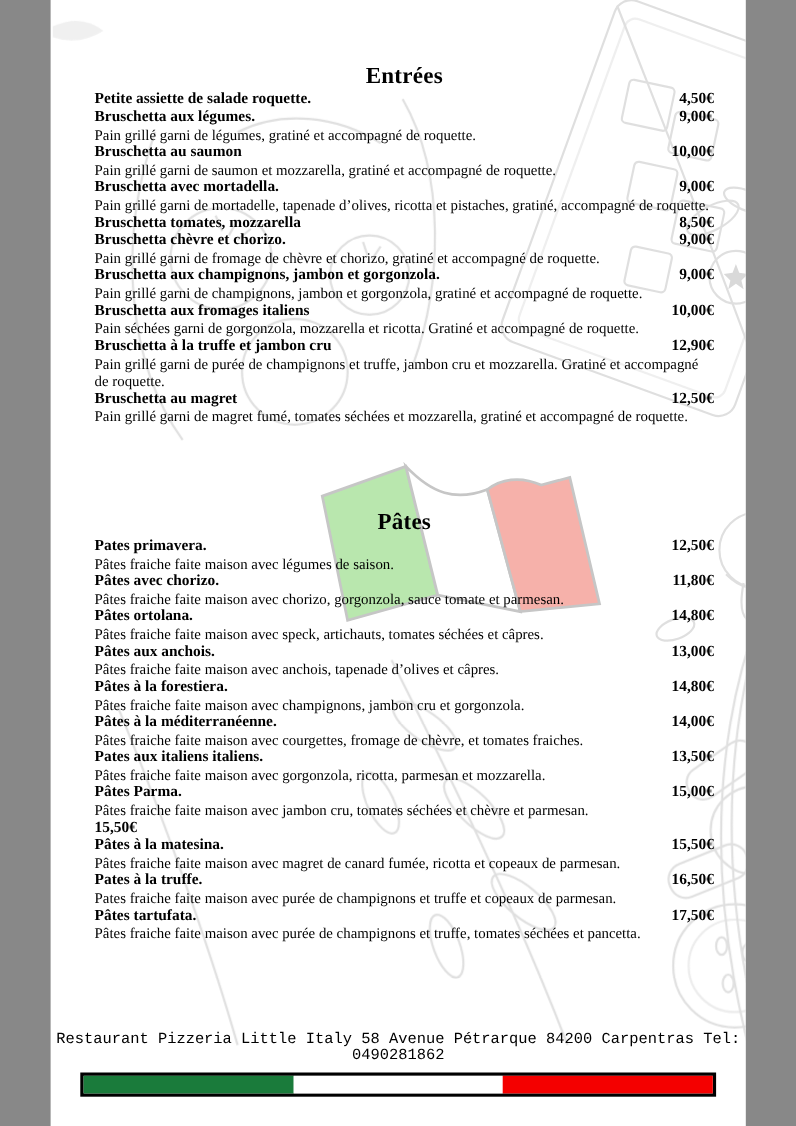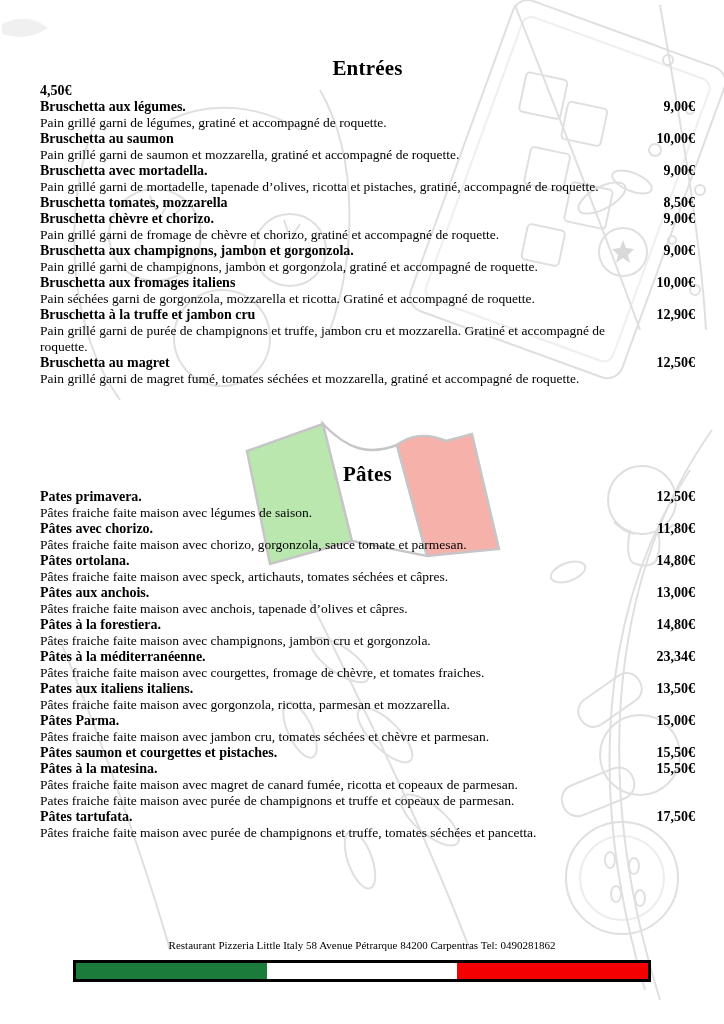--- a/index.html
+++ b/index.html
@@ -1,18 +1,18 @@
 <!DOCTYPE html>
 <html><head>
 <meta charset="utf-8">
 <style>
   html,body{margin:0;padding:0;background:#888;}
   .page{
     position:relative;
-    width:724px;height:1024px;
+    width:632px;height:1024px;
     margin:0 auto;
     background:#ffffff;
     font-family:"Liberation Serif", serif;
     color:#000;
     overflow:hidden;
   }
   .bg-art{position:absolute;left:0;top:0;width:724px;height:1024px;z-index:0;}
   .content{position:relative;z-index:1;padding:56px 29px 0 40px;}
   .menu-section h2{
     font-size:21px;font-weight:bold;text-align:center;
@@ -24,21 +24,21 @@
     font-weight:bold;font-size:14px;line-height:16px;
   }
   .item-name{white-space:nowrap;}
   .item-price{white-space:nowrap;}
   .item-desc{
     margin:0;font-size:13.5px;line-height:16px;max-width:588px;
   }
   .footer{
     position:absolute;left:0;right:0;top:938px;z-index:1;text-align:center;
   }
-  .footer-text{font-size:11px;line-height:15px;margin-bottom:7px;}
+  .footer-text{font-size:14px;line-height:15px;margin-bottom:7px;font-family:Liberation Mono, monospace;}
   .flag-bar{
     width:572px;height:16px;margin:0 auto;
     border:3px solid #000;display:flex;
   }
   .flag-bar .stripe{flex:1;height:100%;}
 </style>
 </head>
 <body>
 
 <div class="page">
@@ -121,20 +121,21 @@
       <path d="M323,424 C347,449 368,456 397,445 L427,556 L352,541 Z" fill="#ffffff"></path>
       <path d="M397,445 C409,436 426,432 446,441 L472,434 L499,549 L427,556 Z" fill="#f6b1aa"></path>
     </g>
   </svg>
 
   <div class="content">
     <div id="sections-root">
         <section class="menu-section">
           <h2>Entrées</h2>
           <div class="item-row">
+            <span class="item-name">Petite assiette de salade roquette.</span>
             <span class="item-price">4,50€</span>
           </div>
           <div class="item-row">
             <span class="item-name">Bruschetta aux légumes.</span>
             <span class="item-price">9,00€</span>
           </div>
           <p class="item-desc">Pain grillé garni de légumes, gratiné et accompagné de roquette.</p>
           <div class="item-row">
             <span class="item-name">Bruschetta au saumon</span>
             <span class="item-price">10,00€</span>
@@ -197,42 +198,45 @@
             <span class="item-price">13,00€</span>
           </div>
           <p class="item-desc">Pâtes fraiche faite maison avec anchois, tapenade d’olives et câpres.</p>
           <div class="item-row">
             <span class="item-name">Pâtes à la forestiera.</span>
             <span class="item-price">14,80€</span>
           </div>
           <p class="item-desc">Pâtes fraiche faite maison avec champignons, jambon cru et gorgonzola.</p>
           <div class="item-row">
             <span class="item-name">Pâtes à la méditerranéenne.</span>
-            <span class="item-price">23,34€</span>
+            <span class="item-price">14,00€</span>
           </div>
           <p class="item-desc">Pâtes fraiche faite maison avec courgettes, fromage de chèvre, et tomates fraiches.</p>
           <div class="item-row">
             <span class="item-name">Pates aux italiens italiens.</span>
             <span class="item-price">13,50€</span>
           </div>
           <p class="item-desc">Pâtes fraiche faite maison avec gorgonzola, ricotta, parmesan et mozzarella.</p>
           <div class="item-row">
             <span class="item-name">Pâtes Parma.</span>
             <span class="item-price">15,00€</span>
           </div>
           <p class="item-desc">Pâtes fraiche faite maison avec jambon cru, tomates séchées et chèvre et parmesan.</p>
           <div class="item-row">
-            <span class="item-name">Pâtes saumon et courgettes et pistaches.</span>
             <span class="item-price">15,50€</span>
           </div>
           <div class="item-row">
             <span class="item-name">Pâtes à la matesina.</span>
             <span class="item-price">15,50€</span>
           </div>
           <p class="item-desc">Pâtes fraiche faite maison avec magret de canard fumée, ricotta et copeaux de parmesan.</p>
+          <div class="item-row">
+            <span class="item-name">Pates à la truffe.</span>
+            <span class="item-price">16,50€</span>
+          </div>
           <p class="item-desc">Pates fraiche faite maison avec purée de champignons et truffe et copeaux de parmesan.</p>
           <div class="item-row">
             <span class="item-name">Pâtes tartufata.</span>
             <span class="item-price">17,50€</span>
           </div>
           <p class="item-desc">Pâtes fraiche faite maison avec purée de champignons et truffe, tomates séchées et pancetta.</p>
         </section>
       </div>
   </div>
 

